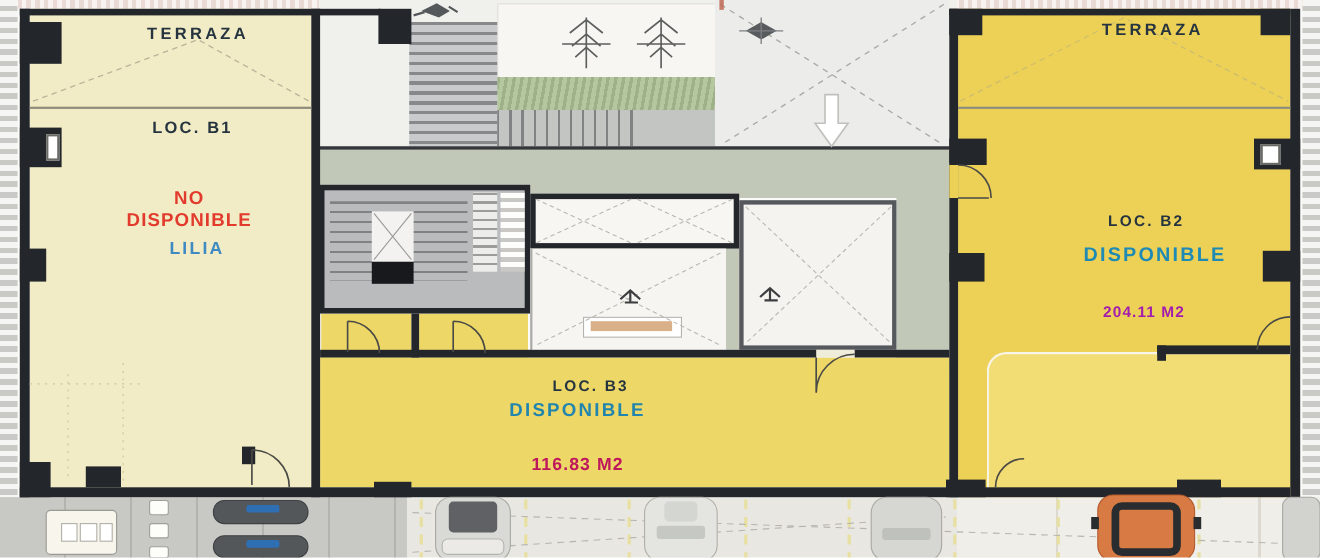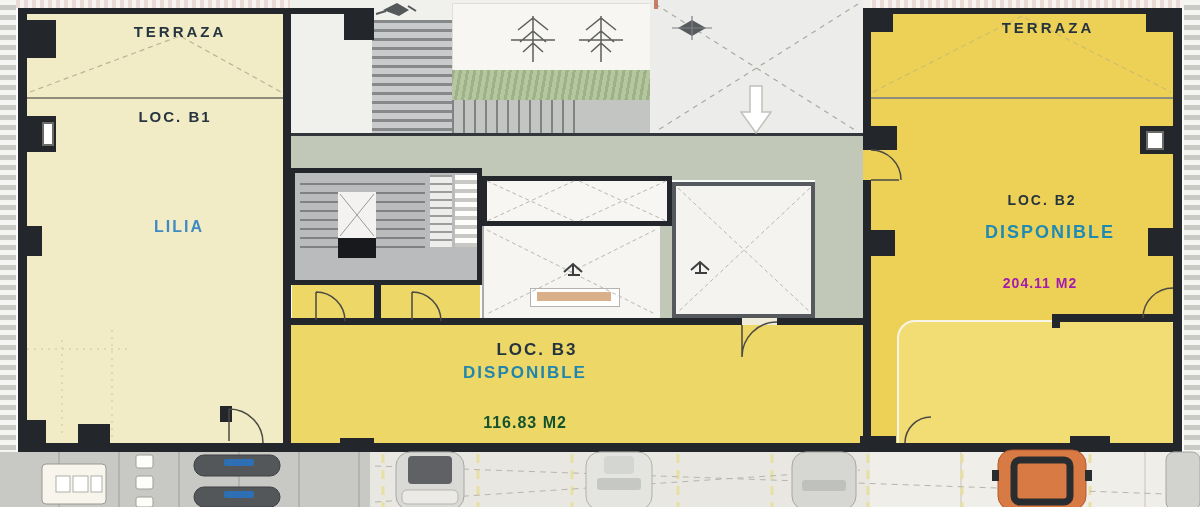--- a/index.html
+++ b/index.html
@@ -182,24 +182,25 @@
       <rect x="992" y="470" width="7" height="11" fill="#2a2d30"></rect>
       <rect x="1085" y="470" width="7" height="11" fill="#2a2d30"></rect>
     </g>
     <g>
       <rect x="1166" y="452" width="34" height="58" rx="8" fill="#d2d2ce" stroke="#a8a8a2"></rect>
     </g>
   </svg>
 
   <div class="t" style="left:180px;top:31px;font-size:15px;letter-spacing:3px;color:#26343f">TERRAZA</div>
   <div class="t" style="left:175px;top:116px;font-size:15px;letter-spacing:2px;color:#26343f">LOC. B1</div>
+  <div class="t" style="left:172px;top:190px;font-size:17px;letter-spacing:1px;color:#e23a2d;width:120px;white-space:normal;line-height:1.15">NO DISPONIBLE</div>
   <div class="t" style="left:179px;top:227px;font-size:16px;letter-spacing:2px;color:#3f8ac2">LILIA</div>
 
   <div class="t" style="left:1048px;top:27px;font-size:15px;letter-spacing:3px;color:#26343f">TERRAZA</div>
   <div class="t" style="left:1042px;top:200px;font-size:14px;letter-spacing:2px;color:#26343f">LOC. B2</div>
   <div class="t" style="left:1050px;top:232px;font-size:18px;letter-spacing:2px;color:#1f8ab4">DISPONIBLE</div>
   <div class="t" style="left:1040px;top:283px;font-size:14px;letter-spacing:1px;color:#a21caf">204.11 M2</div>
 
-  <div class="t" style="left:537px;top:350px;font-size:17px;letter-spacing:2px;color:#26343f">LOC. B3</div>
+  <div class="t" style="left:537px;top:350px;font-size:14px;letter-spacing:2px;color:#26343f">LOC. B3</div>
   <div class="t" style="left:525px;top:373px;font-size:17px;letter-spacing:2px;color:#2285ad">DISPONIBLE</div>
-  <div class="t" style="left:525px;top:423px;font-size:16px;letter-spacing:1px;color:#14532d">116.83 M2</div>
+  <div class="t" style="left:525px;top:423px;font-size:16px;letter-spacing:1px;color:#be185d">116.83 M2</div>
 
 </div>
 
 </body></html>

